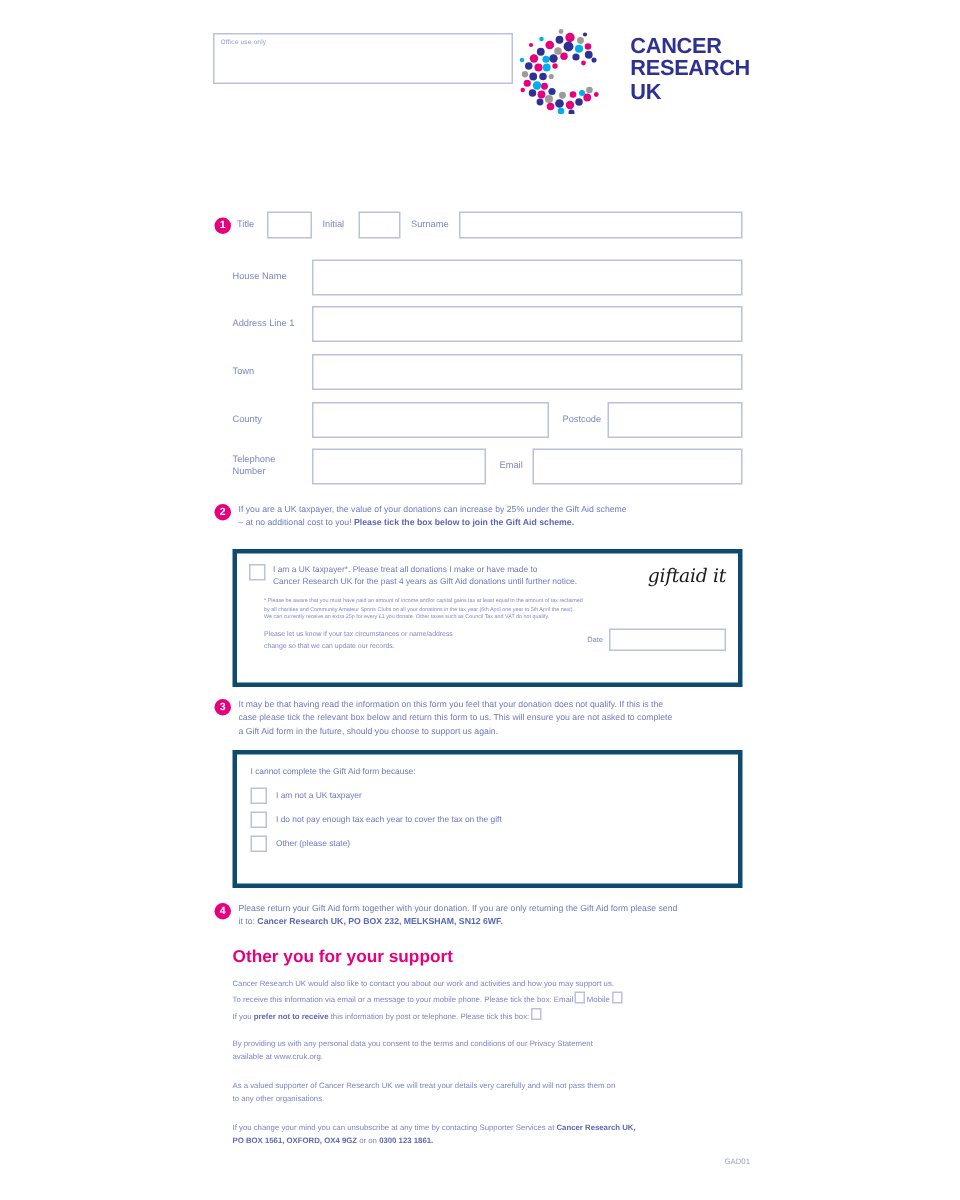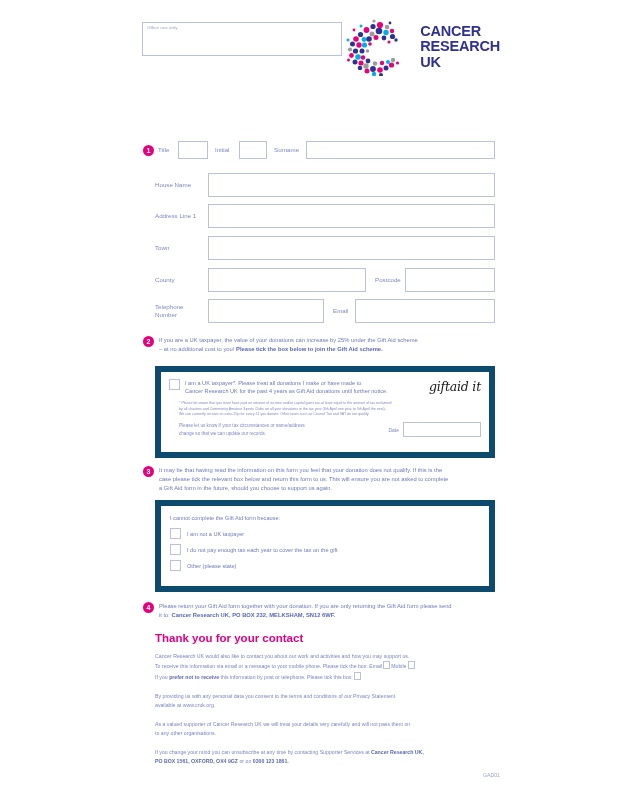--- a/index.html
+++ b/index.html
@@ -125,21 +125,21 @@
   .sect-text {
     font-size: 5.8px;
     line-height: 1.55;
     color: #6e7abd;
   }
   .sect-text b { color: #5a67b8; }
 
   
   .panel {
     position: absolute;
-    border: 6px solid #0c4a6e;
+    border: 3px solid #0c4a6e;
     background: #ffffff;
     box-sizing: border-box;
   }
   .chk {
     width: 11px;
     height: 11px;
     border: 1px solid #b9c0e0;
     background: #fff;
     box-sizing: border-box;
     flex: 0 0 auto;
@@ -377,21 +377,21 @@
   </div>
 
   <div class="section" style="left:143px; top:602px; width:358px;">
     <span class="badge">4</span>
     <span class="sect-text">
       <span>Please return your Gift Aid form together with your donation. If you are only returning the Gift Aid form please send</span><br>
       <span>it to: </span><b>Cancer Research UK, PO BOX 232, MELKSHAM, SN12 6WF.</b>
     </span>
   </div>
 
-  <div class="thankyou">Thank you for your contact</div>
+  <div class="thankyou">Other you for your support</div>
 
   <div class="footer-p" style="left:155px; top:652px; width:345px;">
     <span>Cancer Research UK would also like to contact you about our work and activities and how you may support us.</span><br>
     <span>To receive this information via email or a message to your mobile phone. Please tick the box: Email</span><span class="tickbox-inline"></span><span>Mobile</span><span class="tickbox-inline"></span>
   </div>
 
   <div class="footer-p" style="left:155px; top:672px; width:345px;">
     <span>If you </span><b>prefer not to receive</b><span> this information by post or telephone. Please tick this box:</span><span class="tickbox-inline"></span>
   </div>
 

